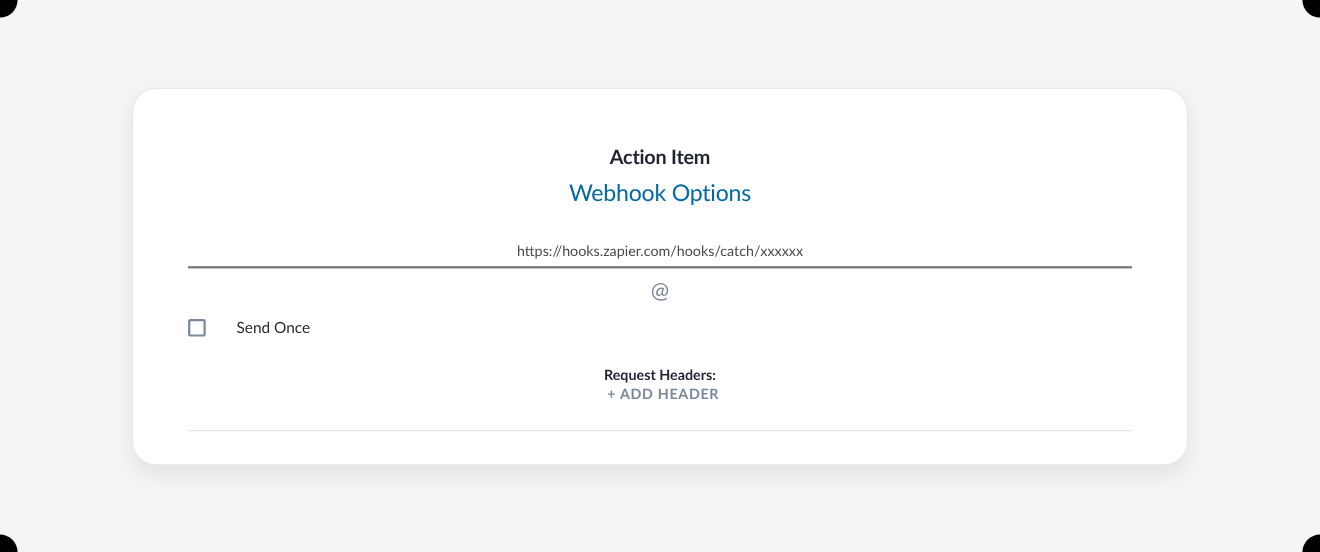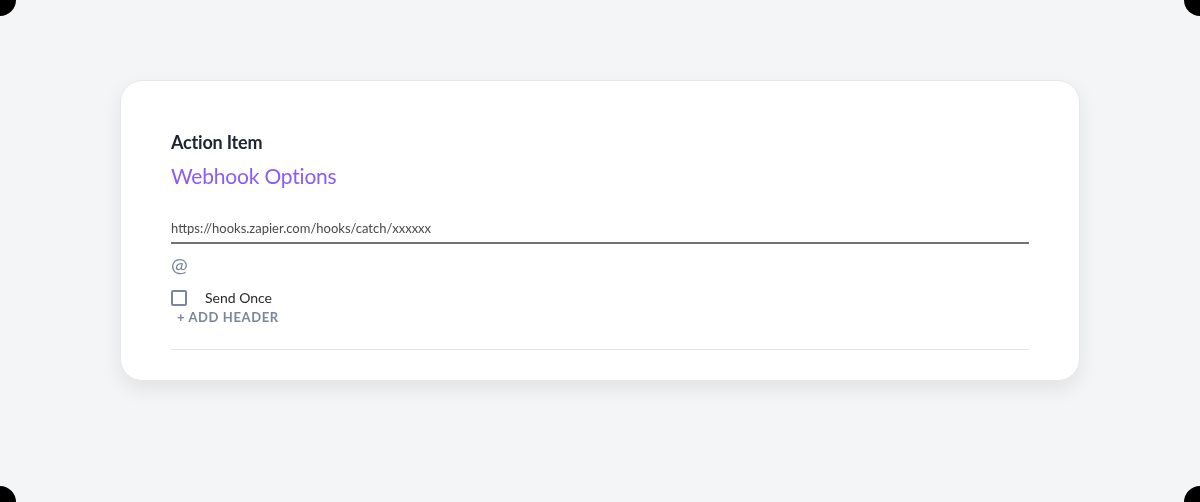--- a/index.html
+++ b/index.html
@@ -1,15 +1,15 @@
 <!DOCTYPE html>
 <html><head>
   <meta charset="utf-8">
   <style>
-    * { box-sizing: border-box; margin: 0; padding: 0; }
+    * { box-sizing: border-box; margin: 0; padding: 0; text-align: center; }
     body {
       background: #f4f5f7;
       width: 1200px;
       height: 502px;
       font-family: -apple-system, BlinkMacSystemFont, "Segoe UI", "Lato", Arial, sans-serif;
       position: relative;
       overflow: hidden;
     }
     .corner-tl, .corner-tr, .corner-bl, .corner-br {
       position: absolute;
@@ -38,21 +38,21 @@
       font-size: 18px;
       font-weight: 700;
       color: #1f2430;
       margin-bottom: 10px;
       letter-spacing: -0.2px;
     }
 
     .section-title {
       font-size: 21px;
       font-weight: 400;
-      color: #8b5cf6;
+      color: #0369a1;
       margin-bottom: 28px;
       letter-spacing: -0.2px;
     }
 
     .text-input {
       width: 100%;
       border: none;
       border-bottom: 2px solid #737373;
       padding: 4px 0 6px 0;
       font-size: 13px;
@@ -66,21 +66,21 @@
       font-size: 20px;
       color: #7a879b;
       margin-top: 10px;
       line-height: 1;
       display: inline-block;
     }
 
     .checkbox-row {
       display: flex;
       align-items: center;
-      gap: 18px;
+      gap: 28px;
       margin-top: 14px;
     }
 
     .checkbox {
       width: 16px;
       height: 16px;
       border: 2px solid #7a879b;
       border-radius: 2px;
       cursor: pointer;
     }
@@ -128,17 +128,18 @@
 
   <input type="text" class="text-input" value="https://hooks.zapier.com/hooks/catch/xxxxxx" style="">
 
   <div class="at-symbol">@</div>
 
   <div class="checkbox-row">
     <div class="checkbox"></div>
     <div class="checkbox-label">Send Once</div>
   </div>
 
+  <div class="headers-label">Request Headers:</div>
 
   <div class="add-header">+ ADD HEADER</div>
 
   <div class="divider"></div>
 </div>
 
 </body></html>

